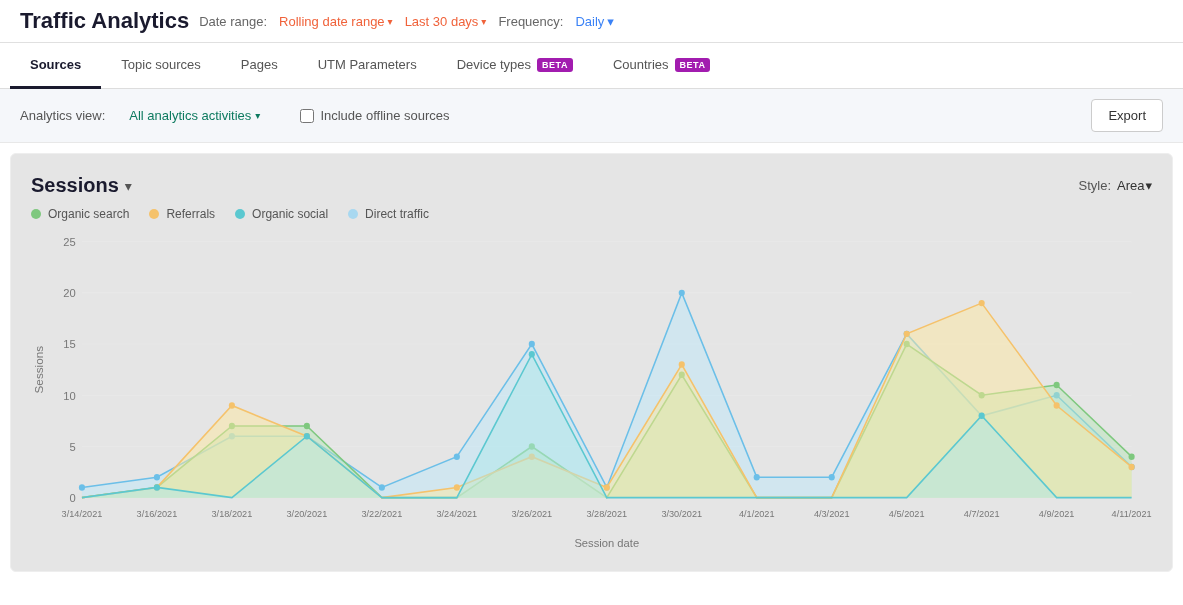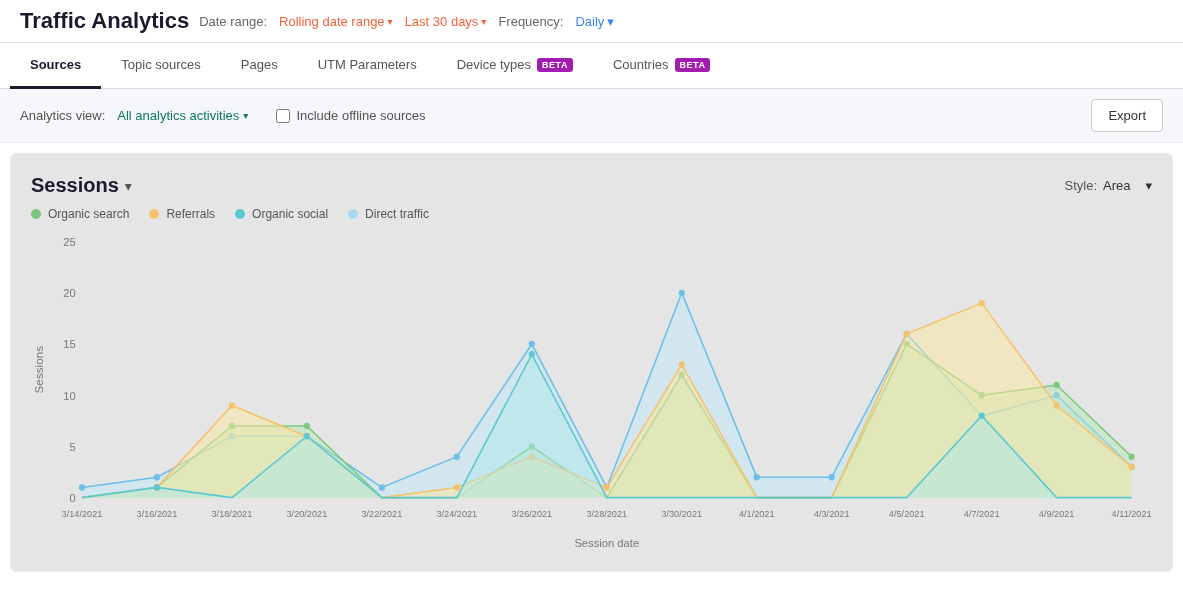--- a/index.html
+++ b/index.html
@@ -10,35 +10,35 @@
     .control-btn { color: #f0623a; font-size: 13px; background: none; border: none; cursor: pointer; display: flex; align-items: center; gap: 3px; font-weight: 500; }
     .control-btn .arrow { font-size: 10px; color: #f0623a; }
     .freq-label { color: #666; font-size: 13px; }
     .freq-btn { color: #3b82f6; font-size: 13px; background: none; border: none; cursor: pointer; display: flex; align-items: center; gap: 3px; font-weight: 500; }
 
     .tabs { display: flex; border-bottom: 1px solid #ddd; padding: 0 10px; background: #fff; }
     .tab { padding: 14px 20px; font-size: 13px; cursor: pointer; color: #555; border-bottom: 3px solid transparent; margin-bottom: -1px; display: flex; align-items: center; gap: 6px; }
     .tab.active { color: #1a1a2e; border-bottom: 3px solid #1a1a2e; font-weight: 600; }
     .badge { background: #a21caf; color: #fff; font-size: 9px; padding: 2px 5px; border-radius: 3px; font-weight: 700; letter-spacing: 0.5px; }
 
-    .toolbar { display: flex; align-items: center; padding: 10px 20px; background: #f5f7fa; border-bottom: 1px solid #e8e8e8; gap: 12px; }
+    .toolbar { display: flex; align-items: center; padding: 10px 20px; background: #f5f7fa; border-bottom: 1px solid #e8e8e8; gap: 24px; }
     .analytics-label { color: #555; font-size: 13px; }
     .analytics-btn { color: #0d7a5f; font-size: 13px; background: none; border: none; cursor: pointer; display: flex; align-items: center; gap: 4px; font-weight: 500; }
     .analytics-btn .arrow { font-size: 10px; }
     .separator { flex: 1; }
     .checkbox-wrap { display: flex; align-items: center; gap: 6px; color: #555; font-size: 13px; }
     .checkbox-wrap input { width: 14px; height: 14px; }
     .btn-export { padding: 8px 16px; border: 1px solid #ccc; background: #fff; color: #333; font-size: 13px; border-radius: 4px; cursor: pointer; }
     .btn-save { padding: 8px 16px; background: #2d2d6e; color: #fff; font-size: 13px; border-radius: 4px; cursor: pointer; border: none; font-weight: 500; }
 
     .chart-container { padding: 20px; background: #e5e5e5; margin: 10px; border-radius: 6px; border: 1px solid #eee; }
     .chart-header { display: flex; align-items: center; justify-content: space-between; margin-bottom: 10px; }
     .chart-title { font-size: 20px; font-weight: 600; color: #1a1a2e; display: flex; align-items: center; gap: 6px; }
     .chart-style { font-size: 13px; color: #555; display: flex; align-items: center; gap: 6px; }
-    .chart-style-btn { color: #333; background: none; border: none; cursor: pointer; display: flex; align-items: flex-end; gap: 15px; font-size: 13px; }
+    .chart-style-btn { color: #333; background: none; border: none; cursor: pointer; display: flex; align-items: flex-end; gap: 1px; font-size: 13px; }
 
     .legend { display: flex; gap: 20px; margin-bottom: 10px; flex-wrap: wrap; }
     .legend-item { display: flex; align-items: center; gap: 7px; font-size: 12px; color: #555; }
     .legend-dot { width: 10px; height: 10px; border-radius: 50%; }
 
     .chart-area { position: relative; width: 100%; height: 320px; }
     svg.chart-svg { width: 100%; height: 100%; overflow: visible; }
   </style>
 </head>
 <body>

